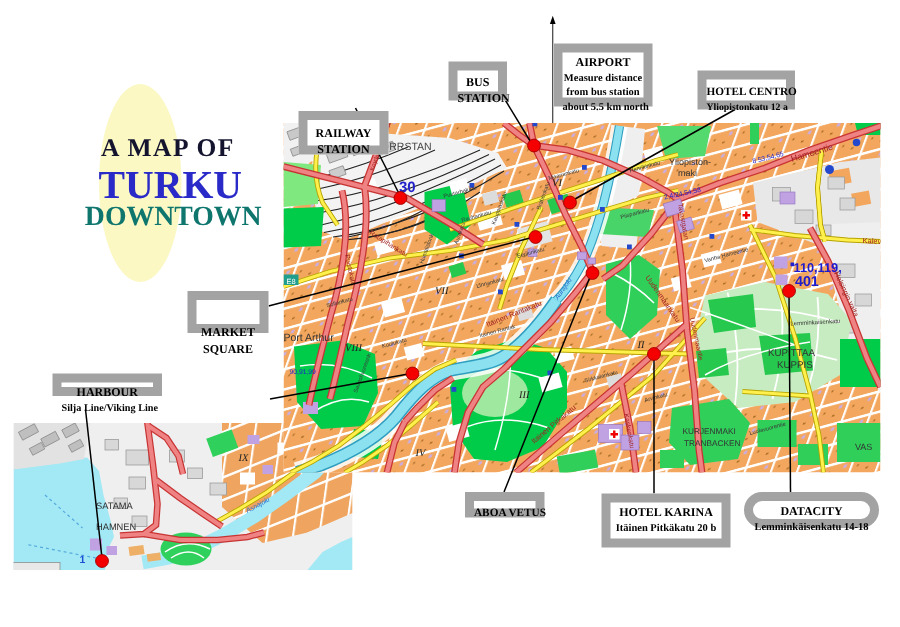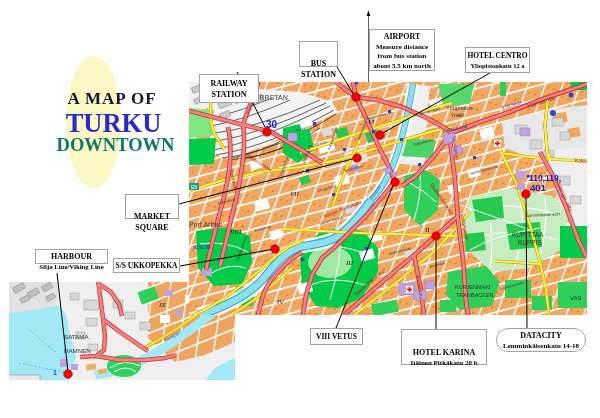--- a/index.html
+++ b/index.html
@@ -1,17 +1,17 @@
 <!DOCTYPE html>
 <html><head>
 <meta charset="utf-8">
 <style>
 html,body{margin:0;padding:0;background:#fff;}
 #page{position:relative;width:600px;height:418px;background:#fff;overflow:hidden;font-family:"Liberation Serif",serif;}
-.box{position:absolute;background:#fff;border:1px solid #a3a3a3;text-align:center;font-family:"Liberation Serif",serif;font-weight:bold;color:#000;box-sizing:border-box;white-space:nowrap;}
+.box{position:absolute;background:#fff;border:6px solid #a3a3a3;text-align:center;font-family:"Liberation Serif",serif;font-weight:bold;color:#000;box-sizing:border-box;white-space:nowrap;}
 svg{position:absolute;left:0;top:0;}
 </style>
 </head>
 <body>
 <div id="page">
 
 <div style="position:absolute;left:66px;top:56px;width:55px;height:132px;border-radius:50%;background:#fbf8c4;"></div>
 
 <svg width="600" height="418" viewBox="0 0 600 418">
 <defs>
@@ -477,30 +477,29 @@
 <circle cx="68" cy="374" r="4.3"></circle>
 </g>
 </svg>
 
 <div style="position:absolute;left:0px;top:110px;width:227px;text-align:center;font-family:'Liberation Serif',serif;font-weight:bold;color:#2a2ac8;font-size:26.5px;letter-spacing:0px;line-height:1;">TURKU</div>
 <div style="position:absolute;left:0px;top:90px;width:224px;text-align:center;font-family:'Liberation Serif',serif;font-weight:bold;color:#14142e;font-size:17px;letter-spacing:1px;line-height:1;">A MAP OF</div>
 <div style="position:absolute;left:0px;top:136px;width:231px;text-align:center;font-family:'Liberation Serif',serif;font-weight:bold;color:#0f766e;font-size:18.5px;letter-spacing:0px;line-height:1;">DOWNTOWN</div>
 
 <div class="box" style="left:199px;top:43px;width:60px;height:29px;font-size:8px;padding-top:3px;line-height:11px;margin-top:31px;">RAILWAY<br>STATION</div>
 
-<div class="box" style="left:299px;top:41px;width:39px;height:26px;font-size:8px;padding-top:16px;line-height:11px;">BUS<br>STATION</div>
+<div class="box" style="left:299px;top:41px;width:39px;height:26px;font-size:8px;padding-top:2px;line-height:11px;">BUS<br>STATION</div>
 
 <div class="box" style="left:369px;top:29px;width:66px;height:42px;font-size:7px;padding-top:2px;line-height:9.5px;"><span style="font-size:8px;">AIRPORT</span><br>Measure distance<br>from bus station<br>about 5.5 km north</div>
 
 <div class="box" style="left:465px;top:47px;width:65px;height:26px;font-size:8px;padding-top:3px;line-height:10px;"><span style="font-size:7.5px;">HOTEL CENTRO</span><br><span style="font-size:6.5px;">Yliopistonkatu 12 a</span></div>
 
 <div class="box" style="left:125px;top:194px;width:54px;height:25px;font-size:8px;padding-top:16px;line-height:11px;">MARKET<br>SQUARE</div>
 
 <div class="box" style="left:23px;top:249px;width:73px;height:15px;font-size:8px;padding-top:2px;line-height:10px;margin-left:12px;">HARBOUR<br><span style="font-size:6.8px;">Silja Line/Viking Line</span></div>
 
-<div class="box" style="left:113px;top:258px;width:67px;height:15px;font-size:7.5px;line-height:14px;">S/S UKKOPEKKA</div>
-
-<div class="box" style="left:310px;top:328px;width:53px;height:17px;font-size:7.5px;line-height:16px;">VIII VETUS</div>
-
-<div class="box" style="left:401px;top:329px;width:86px;height:36px;font-size:8px;padding-top:18px;line-height:10px;">HOTEL KARINA<br><span style="font-size:7px;">Itäinen Pitkäkatu 20 b</span></div>
+
+<div class="box" style="left:310px;top:328px;width:53px;height:17px;font-size:7.5px;line-height:16px;">ABOA VETUS</div>
+
+<div class="box" style="left:401px;top:329px;width:86px;height:36px;font-size:8px;padding-top:2px;line-height:10px;">HOTEL KARINA<br><span style="font-size:7px;">Itäinen Pitkäkatu 20 b</span></div>
 
 <div class="box" style="left:496px;top:328px;width:90px;height:24px;font-size:8px;padding-top:2px;line-height:10px;border-radius:12px;">DATACITY<br><span style="font-size:7px;">Lemminkäisenkatu 14-18</span></div>
 </div>
 
 </body></html>

